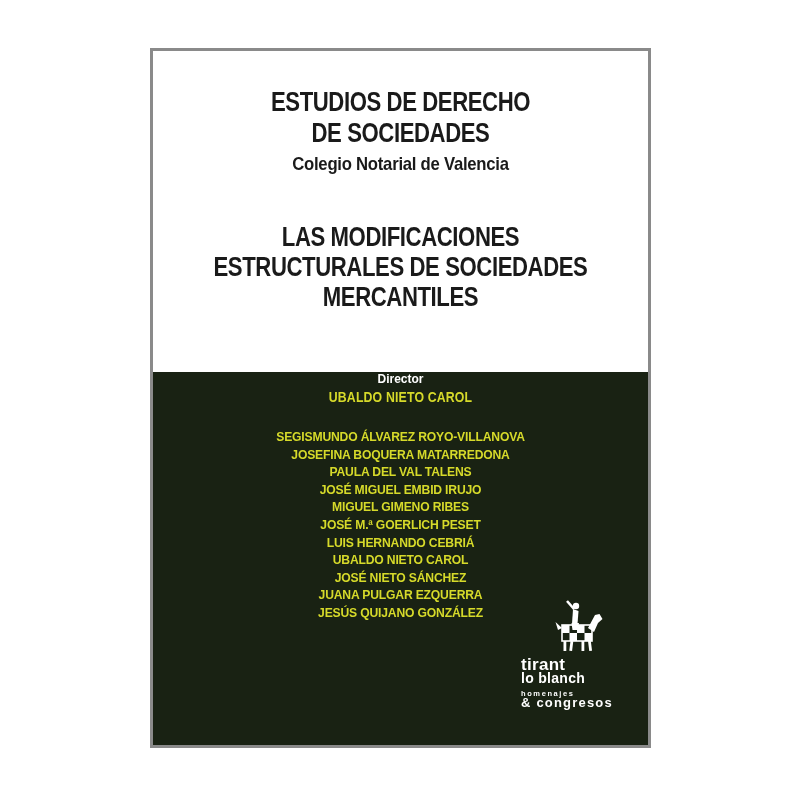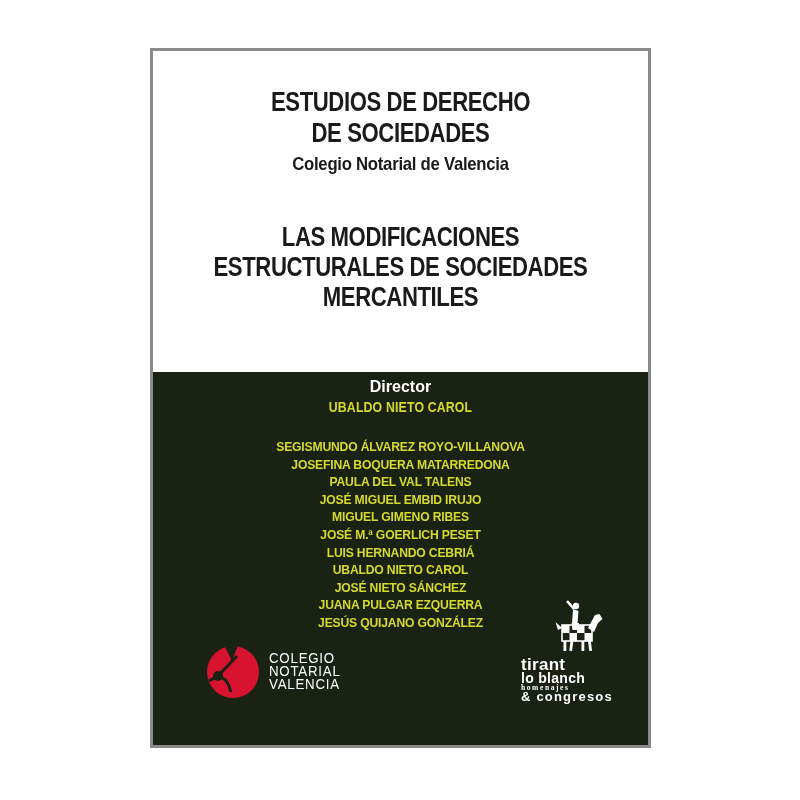--- a/index.html
+++ b/index.html
@@ -32,21 +32,21 @@
   .series{ font-size:27px; font-weight:bold; line-height:31px; letter-spacing:-0.5px; }
   .series-sub{ font-size:19px; font-weight:bold; margin-top:4px; letter-spacing:-0.3px; }
   .main-title{ margin-top:47px; font-size:27px; font-weight:bold; line-height:30px; letter-spacing:-0.5px; }
 
   
   .cover-bottom{
     flex:1; position:relative; background:var(--dark-bg,#192213);
     text-align:center; overflow:hidden;
   }
   .director-label{
-    margin-top:6px; font-size:16px; font-weight:bold; color:var(--white-text,#fff);
+    font-size:12px; font-weight:bold; color:var(--white-text,#fff);
   }
   .director-name{
     margin-top:2px; font-size:15px; font-weight:bold; color:var(--yellow,#d6da2a);
     transform:scaleX(0.82); transform-origin:50% 0; letter-spacing:0.2px;
   }
   .authors{
     margin-top:23px; transform:scaleX(0.9); transform-origin:50% 0;
   }
   .author{
     font-size:13.5px; font-weight:bold; line-height:17.6px;
@@ -66,21 +66,21 @@
   }
 
   
   .tirant-logo{
     position:absolute; left:368px; top:227px; width:112px; text-align:left;
     color:var(--white-text,#fff);
   }
   .knight-icon{ display:block; margin:0 auto; width:56px; height:56px; }
   .tirant-name{ font-size:17px; font-weight:bold; line-height:16px; margin-top:2px; letter-spacing:0.3px; }
   .tirant-subname{ font-size:14px; font-weight:bold; line-height:10px; letter-spacing:0.3px; }
-  .tirant-coll1{ margin-top:0; font-size:7.5px; font-weight:bold; letter-spacing:1.6px; line-height:9px;font-family:Liberation Serif, serif; }
+  .tirant-coll1{ margin-top:6px; font-size:7.5px; font-weight:bold; letter-spacing:1.6px; line-height:9px; }
   .tirant-coll2{ font-size:13px; font-weight:bold; letter-spacing:1.2px; line-height:9px; }
 
   
   .fill-red{ fill:var(--red,#d8132f); }
   .fill-dark{ fill:var(--dark-bg,#192213); }
   .stroke-dark{ stroke:var(--dark-bg,#192213); }
   .fill-white{ fill:#ffffff; }
   .stroke-white{ stroke:#ffffff; }
 </style>
 </head>
@@ -113,34 +113,20 @@
           <div class="author">JOSÉ MIGUEL EMBID IRUJO</div>
           <div class="author">MIGUEL GIMENO RIBES</div>
           <div class="author">JOSÉ M.ª GOERLICH PESET</div>
           <div class="author">LUIS HERNANDO CEBRIÁ</div>
           <div class="author">UBALDO NIETO CAROL</div>
           <div class="author">JOSÉ NIETO SÁNCHEZ</div>
           <div class="author">JUANA PULGAR EZQUERRA</div>
           <div class="author">JESÚS QUIJANO GONZÁLEZ</div>
         </div>
 
-      <div class="colegio-logo">
-        <svg class="colegio-icon" viewBox="0 0 54 54">
-          <circle cx="27" cy="27" r="26" class="fill-red"></circle>
-          <path d="M17,-2 L26,16 L33,-2 Z" class="fill-dark"></path>
-          <line x1="13" y1="30" x2="31" y2="11" class="stroke-dark" stroke-width="3"></line>
-          <circle cx="12" cy="31" r="5" class="fill-dark"></circle>
-          <path d="M3,36 C13,29 21,31 25,47" class="stroke-dark" fill="none" stroke-width="3"></path>
-        </svg>
-        <div class="colegio-text">
-          <div>COLEGIO</div>
-          <div>NOTARIAL</div>
-          <div>VALENCIA</div>
-        </div>
-      </div>
 
       <div class="tirant-logo">
         <svg class="knight-icon" viewBox="0 0 54 56">
           <line x1="17" y1="2" x2="24" y2="10" class="stroke-white" stroke-width="2.5"></line>
           <circle cx="26" cy="7" r="3.2" class="fill-white"></circle>
           <path d="M23,10 L28.5,12 L27.5,25 L22,25 Z" class="fill-white"></path>
           <path d="M38,29 L45,16 L49.5,15 L52.5,20 L48,24 L44,33 Z" class="fill-white"></path>
           <rect x="12" y="26" width="30" height="16" fill="none" class="stroke-white" stroke-width="1.6"></rect>
           <rect x="12" y="26" width="7.5" height="8" class="fill-white"></rect>
           <rect x="27" y="26" width="7.5" height="8" class="fill-white"></rect>

